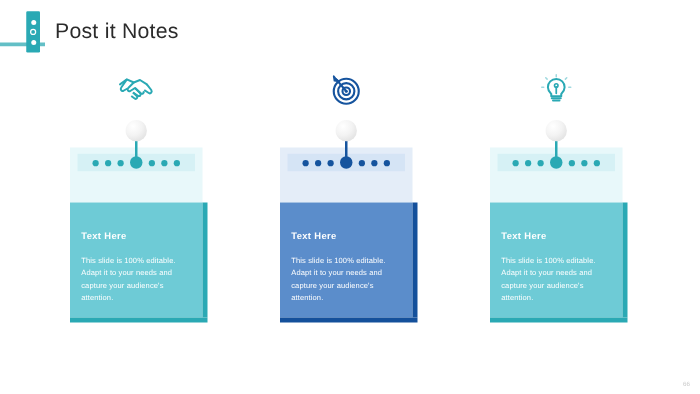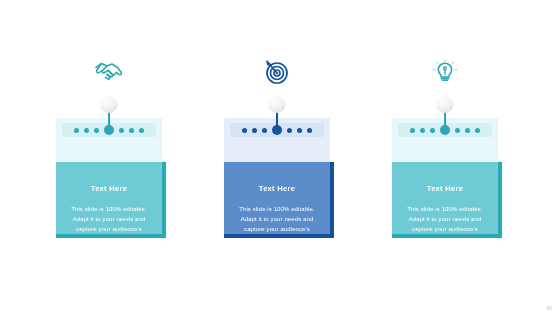--- a/index.html
+++ b/index.html
@@ -110,23 +110,23 @@
     display: block;
     width: 5px; height: 5px;
     border-radius: 50%;
   }
   .dotstrip i.big {
     width: 10px; height: 10px;
   }
   .body {
     position: relative;
     width: 106px;
-    height: 72px;
+    height: 92px;
     padding: 22px 9px 0 9px;
-    text-align: center;
+    text-align: left;
     z-index: 1;
   }
   .body .ttl {
     font-size: 7.5px;
     font-weight: bold;
     color: #ffffff;
     letter-spacing: 0.3px;
     margin-bottom: 11px;
   }
   .body .desc {
@@ -155,20 +155,29 @@
     right: 8px; bottom: 4px;
     font-size: 5px;
     color: #c9c9c9;
   }
 </style>
 </head>
 <body>
 
 <div class="slide">
 
+  <div class="header">
+    <div class="header-rule"></div>
+    <div class="header-bar">
+      <span class="dot"></span>
+      <span class="dot ring"></span>
+      <span class="dot"></span>
+    </div>
+    <div class="page-title">Post it Notes</div>
+  </div>
 
   <div class="card" style="left:56px">
     <div class="card-icon">
       <svg width="30" height="26" viewBox="0 0 30 26" fill="none">
         <path d="M2 8.5 L7.5 4.5 L13 7 L18 5 L23.5 8.5" stroke="#2aa9b4" stroke-width="1.6" stroke-linecap="round" stroke-linejoin="round"></path>
         <path d="M7.5 4.5 L3 11 C2 12.5 3.2 14.4 4.8 13.6 L8 11.8" stroke="#2aa9b4" stroke-width="1.6" stroke-linejoin="round"></path>
         <path d="M13 7 L8.6 11.4 C7.4 12.6 8.6 14.6 10.2 13.8 L14 11.4 L18.6 15.6 C19.8 16.7 21.6 15.4 20.8 13.9" stroke="#2aa9b4" stroke-width="1.6" stroke-linejoin="round"></path>
         <path d="M14 11.4 L18 15.4 C19.2 16.6 18 18.5 16.4 17.6 L12.4 15" stroke="#2aa9b4" stroke-width="1.6" stroke-linejoin="round"></path>
         <path d="M23.5 8.5 L27 13 C28 14.5 26.6 16.4 25 15.4 L21.4 13" stroke="#2aa9b4" stroke-width="1.6" stroke-linejoin="round"></path>
         <path d="M12.4 15 L15.4 17.8 C16.6 18.9 15.2 20.8 13.7 19.8 L11 17.8" stroke="#2aa9b4" stroke-width="1.6" stroke-linejoin="round"></path>

